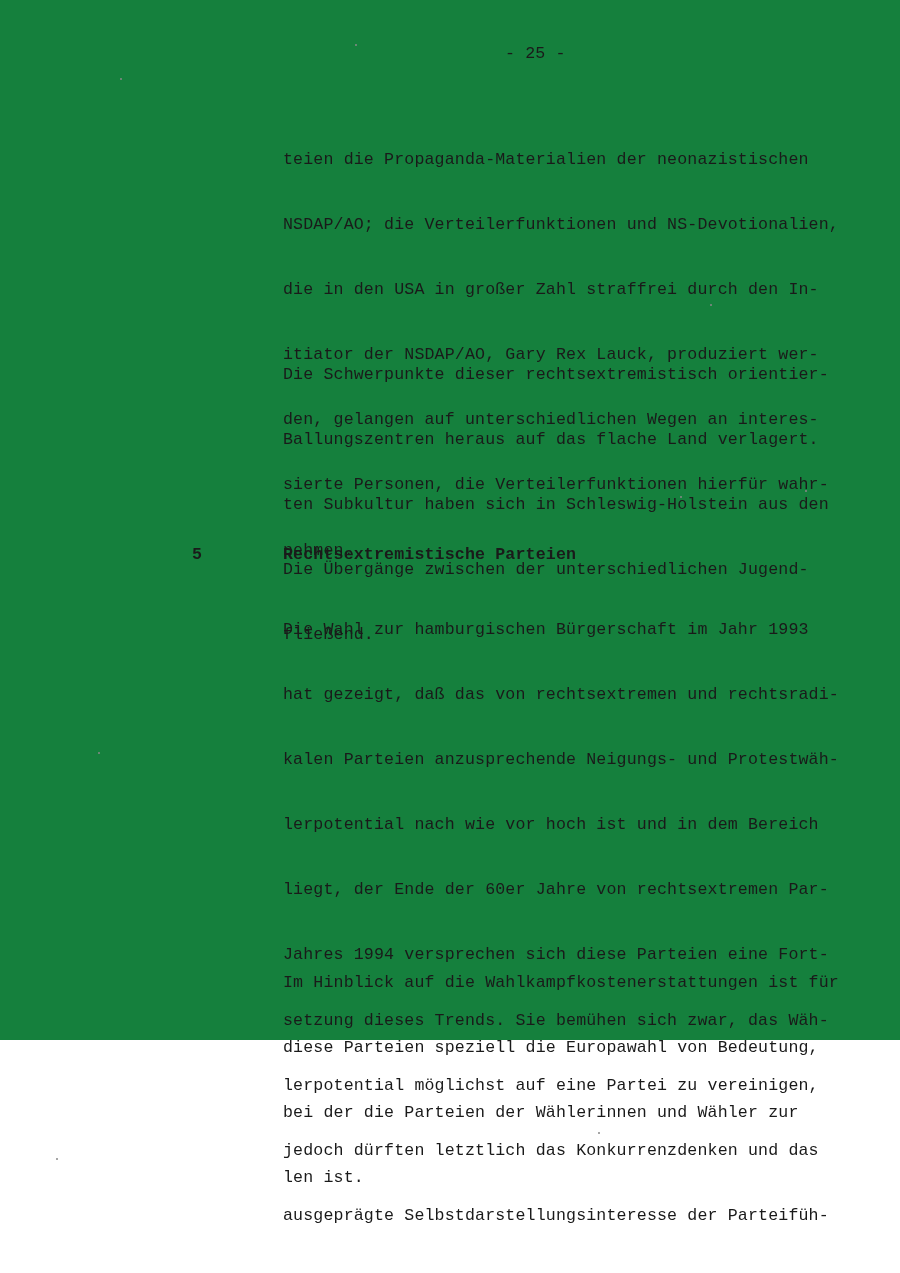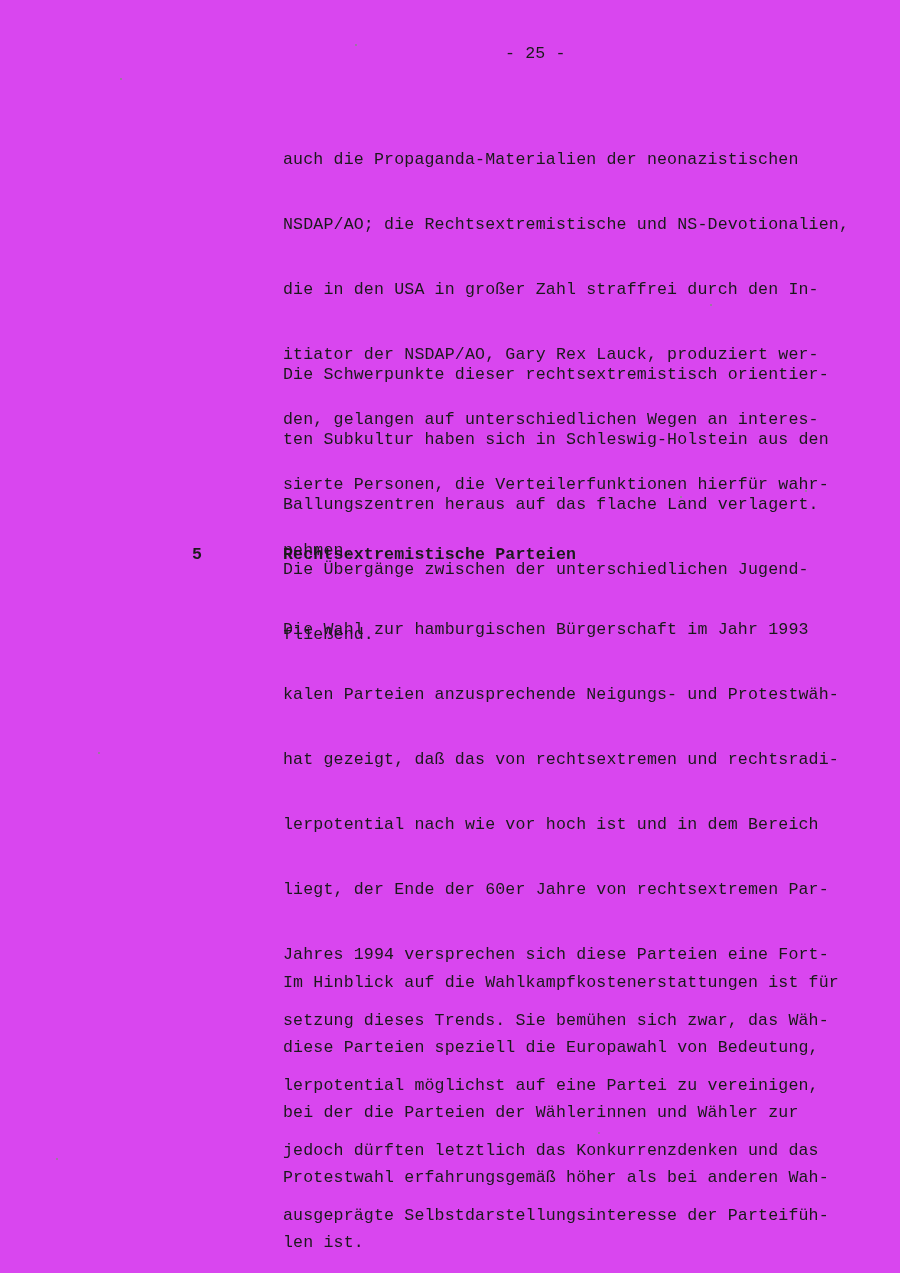--- a/index.html
+++ b/index.html
@@ -1,72 +1,71 @@
 <!DOCTYPE html>
 <html><head>
   <meta charset="utf-8">
   <style>
     html, body { margin: 0; padding: 0; background: #ffffff; }
     body { width: 900px; height: 1273px; position: relative; overflow: hidden; }
-    .page { position: absolute; left: 0; top: 0; width: 900px; height: 1273px; background: #d946ef; }
+    .page { position: absolute; left: 0; top: 0; width: 900px; height: 1040px; background: #15803d; }
     .mono { font-family: "Liberation Mono", "DejaVu Sans Mono", monospace; color: #1a1a1a; font-size: 16.6px; letter-spacing: 0.15px; white-space: pre; }
     .page-number { position: absolute; left: 505px; top: 44px; }
     .para { position: absolute; left: 283px; }
     .line { display: block; height: 27.1px; line-height: 27.1px; }
     .heading { position: absolute; left: 283px; top: 543px; font-weight: bold; line-height: 24px; }
     .section-num { position: absolute; left: 192px; top: 543px; font-weight: bold; line-height: 24px; }
     .speck { position: absolute; width: 2px; height: 2px; background: #888; border-radius: 1px; }
   </style>
 </head>
 <body>
 
 <div class="page">
 
   <div class="mono page-number">- 25 -</div>
 
   <div class="mono para" style="top:108px;">
-    <span class="line">auch die Propaganda-Materialien der neonazistischen</span>
-    <span class="line">NSDAP/AO; die Rechtsextremistische und NS-Devotionalien,</span>
+    <span class="line">teien die Propaganda-Materialien der neonazistischen</span>
+    <span class="line">NSDAP/AO; die Verteilerfunktionen und NS-Devotionalien,</span>
     <span class="line">die in den USA in großer Zahl straffrei durch den In-</span>
     <span class="line">itiator der NSDAP/AO, Gary Rex Lauck, produziert wer-</span>
     <span class="line">den, gelangen auf unterschiedlichen Wegen an interes-</span>
     <span class="line">sierte Personen, die Verteilerfunktionen hierfür wahr-</span>
     <span class="line">nehmen.</span>
   </div>
 
   <div class="mono para" style="top:323px;">
     <span class="line">Die Schwerpunkte dieser rechtsextremistisch orientier-</span>
+    <span class="line">Ballungszentren heraus auf das flache Land verlagert.</span>
     <span class="line">ten Subkultur haben sich in Schleswig-Holstein aus den</span>
-    <span class="line">Ballungszentren heraus auf das flache Land verlagert.</span>
     <span class="line">Die Übergänge zwischen der unterschiedlichen Jugend-</span>
     <span class="line">fließend.</span>
   </div>
 
   <div class="mono section-num">5</div>
   <div class="mono heading">Rechtsextremistische Parteien</div>
 
   <div class="mono para" style="top:578px;">
     <span class="line">Die Wahl zur hamburgischen Bürgerschaft im Jahr 1993</span>
+    <span class="line">hat gezeigt, daß das von rechtsextremen und rechtsradi-</span>
     <span class="line">kalen Parteien anzusprechende Neigungs- und Protestwäh-</span>
-    <span class="line">hat gezeigt, daß das von rechtsextremen und rechtsradi-</span>
     <span class="line">lerpotential nach wie vor hoch ist und in dem Bereich</span>
     <span class="line">liegt, der Ende der 60er Jahre von rechtsextremen Par-</span>
     <span class="line">Jahres 1994 versprechen sich diese Parteien eine Fort-</span>
     <span class="line">setzung dieses Trends. Sie bemühen sich zwar, das Wäh-</span>
     <span class="line">lerpotential möglichst auf eine Partei zu vereinigen,</span>
     <span class="line">jedoch dürften letztlich das Konkurrenzdenken und das</span>
     <span class="line">ausgeprägte Selbstdarstellungsinteresse der Parteifüh-</span>
     
   </div>
 
   <div class="mono para" style="top:931px;">
     <span class="line">Im Hinblick auf die Wahlkampfkostenerstattungen ist für</span>
     <span class="line">diese Parteien speziell die Europawahl von Bedeutung,</span>
     <span class="line">bei der die Parteien der Wählerinnen und Wähler zur</span>
-    <span class="line">Protestwahl erfahrungsgemäß höher als bei anderen Wah-</span>
     <span class="line">len ist.</span>
   </div>
 
   <div class="speck" style="left:355px;top:44px;"></div>
   <div class="speck" style="left:120px;top:78px;"></div>
   <div class="speck" style="left:98px;top:752px;"></div>
   <div class="speck" style="left:56px;top:1158px;"></div>
   <div class="speck" style="left:598px;top:1132px;"></div>
   <div class="speck" style="left:680px;top:496px;"></div>
   <div class="speck" style="left:805px;top:490px;"></div>

